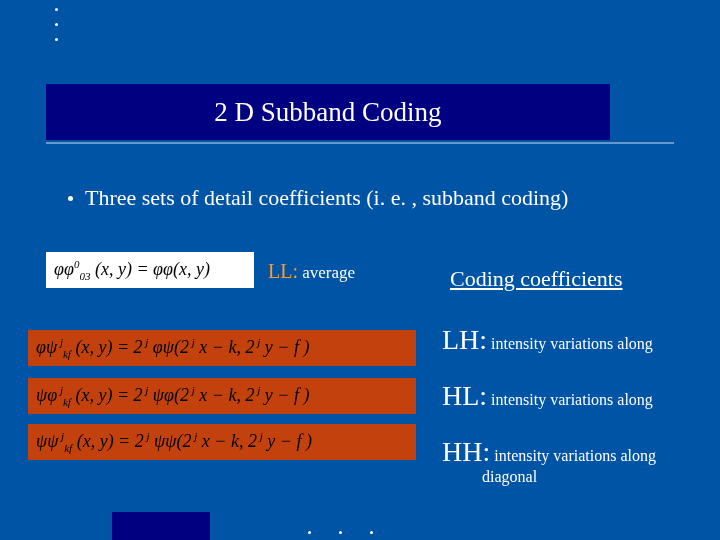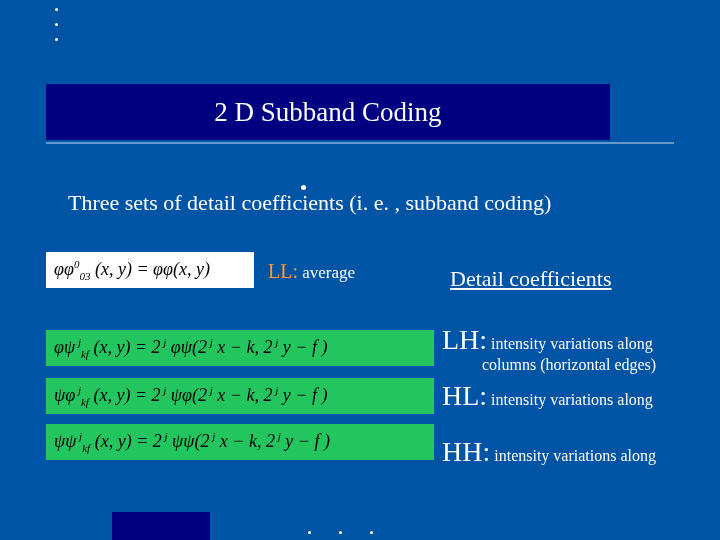--- a/index.html
+++ b/index.html
@@ -45,21 +45,20 @@
     background: #6699cc;
   }
   .bullet-row {
     position: absolute;
     top: 185px;
     left: 68px;
     color: #fff;
     font-size: 22px;
     display: flex;
     align-items: center;
-    flex-direction: column;
   }
   .bullet-row .bullet-dot {
     display: inline-block;
     width: 5px;
     height: 5px;
     background: #fff;
     border-radius: 50%;
     margin-right: 12px;
     vertical-align: middle;
   }
@@ -89,22 +88,22 @@
   .detail-header {
     position: absolute;
     top: 266px;
     left: 450px;
     color: #fff;
     font-size: 22px;
     text-decoration: underline;
   }
   .eq-block {
     position: absolute;
-    left: 46px;
-    background: #22c55e;
+    left: 28px;
+    background: #c2410c;
     color: #000;
     font-style: italic;
     font-size: 18px;
     display: flex;
     align-items: center;
     padding-left: 8px;
   }
   .eq1 { top: 330px; width: 388px; height: 36px; }
   .eq2 { top: 378px; width: 388px; height: 36px; }
   .eq3 { top: 424px; width: 388px; height: 36px; }
@@ -171,43 +170,43 @@
   <span>Three sets of detail coefficients (i. e. , subband coding)</span>
 </div>
 
 <div class="eq-ll">
   <span><i>φφ</i><span class="sup">0</span><span class="sub">03</span> (<i>x</i>, <i>y</i>) = <i>φφ</i>(<i>x</i>, <i>y</i>)</span>
 </div>
 <div class="ll-label">
   <span class="prefix">LL:</span><span class="suffix"> average</span>
 </div>
 
-<div class="detail-header">Detail coefficients</div>
+<div class="detail-header">Coding coefficients</div>
 
 <div class="eq-block eq1">
   <span><i>φψ</i><span class="sup"> j</span><span class="sub">kf</span> (<i>x</i>, <i>y</i>) = 2<span class="sup"> j</span> <i>φψ</i>(2<span class="sup"> j</span> <i>x</i> − <i>k</i>, 2<span class="sup"> j</span> <i>y</i> − <i>f</i> )</span>
 </div>
 <div class="eq-block eq2">
   <span><i>ψφ</i><span class="sup"> j</span><span class="sub">kf</span> (<i>x</i>, <i>y</i>) = 2<span class="sup"> j</span> <i>ψφ</i>(2<span class="sup"> j</span> <i>x</i> − <i>k</i>, 2<span class="sup"> j</span> <i>y</i> − <i>f</i> )</span>
 </div>
 <div class="eq-block eq3">
   <span><i>ψψ</i><span class="sup"> j</span><span class="sub">kf</span> (<i>x</i>, <i>y</i>) = 2<span class="sup"> j</span> <i>ψψ</i>(2<span class="sup"> j</span> <i>x</i> − <i>k</i>, 2<span class="sup"> j</span> <i>y</i> − <i>f</i> )</span>
 </div>
 
 <div class="right-col lh-row">
   <span class="subband-label">LH:</span><span class="subband-desc"> intensity variations along</span>
-  <div class="subband-desc-line2">columns (horizontal edges)</div>
 </div>
 
 <div class="right-col hl-row">
   <span class="subband-label">HL:</span><span class="subband-desc"> intensity variations along</span>
 </div>
 
 <div class="right-col hh-row">
   <span class="subband-label">HH:</span><span class="subband-desc"> intensity variations along</span>
+  <div class="subband-desc-line2">diagonal</div>
 </div>
 
 <div class="bottom-block"></div>
 <div class="bottom-dots">
   <div class="dot"></div>
     <div class="dot"></div>
     <div class="dot"></div>
 </div>
 
 </body></html>

